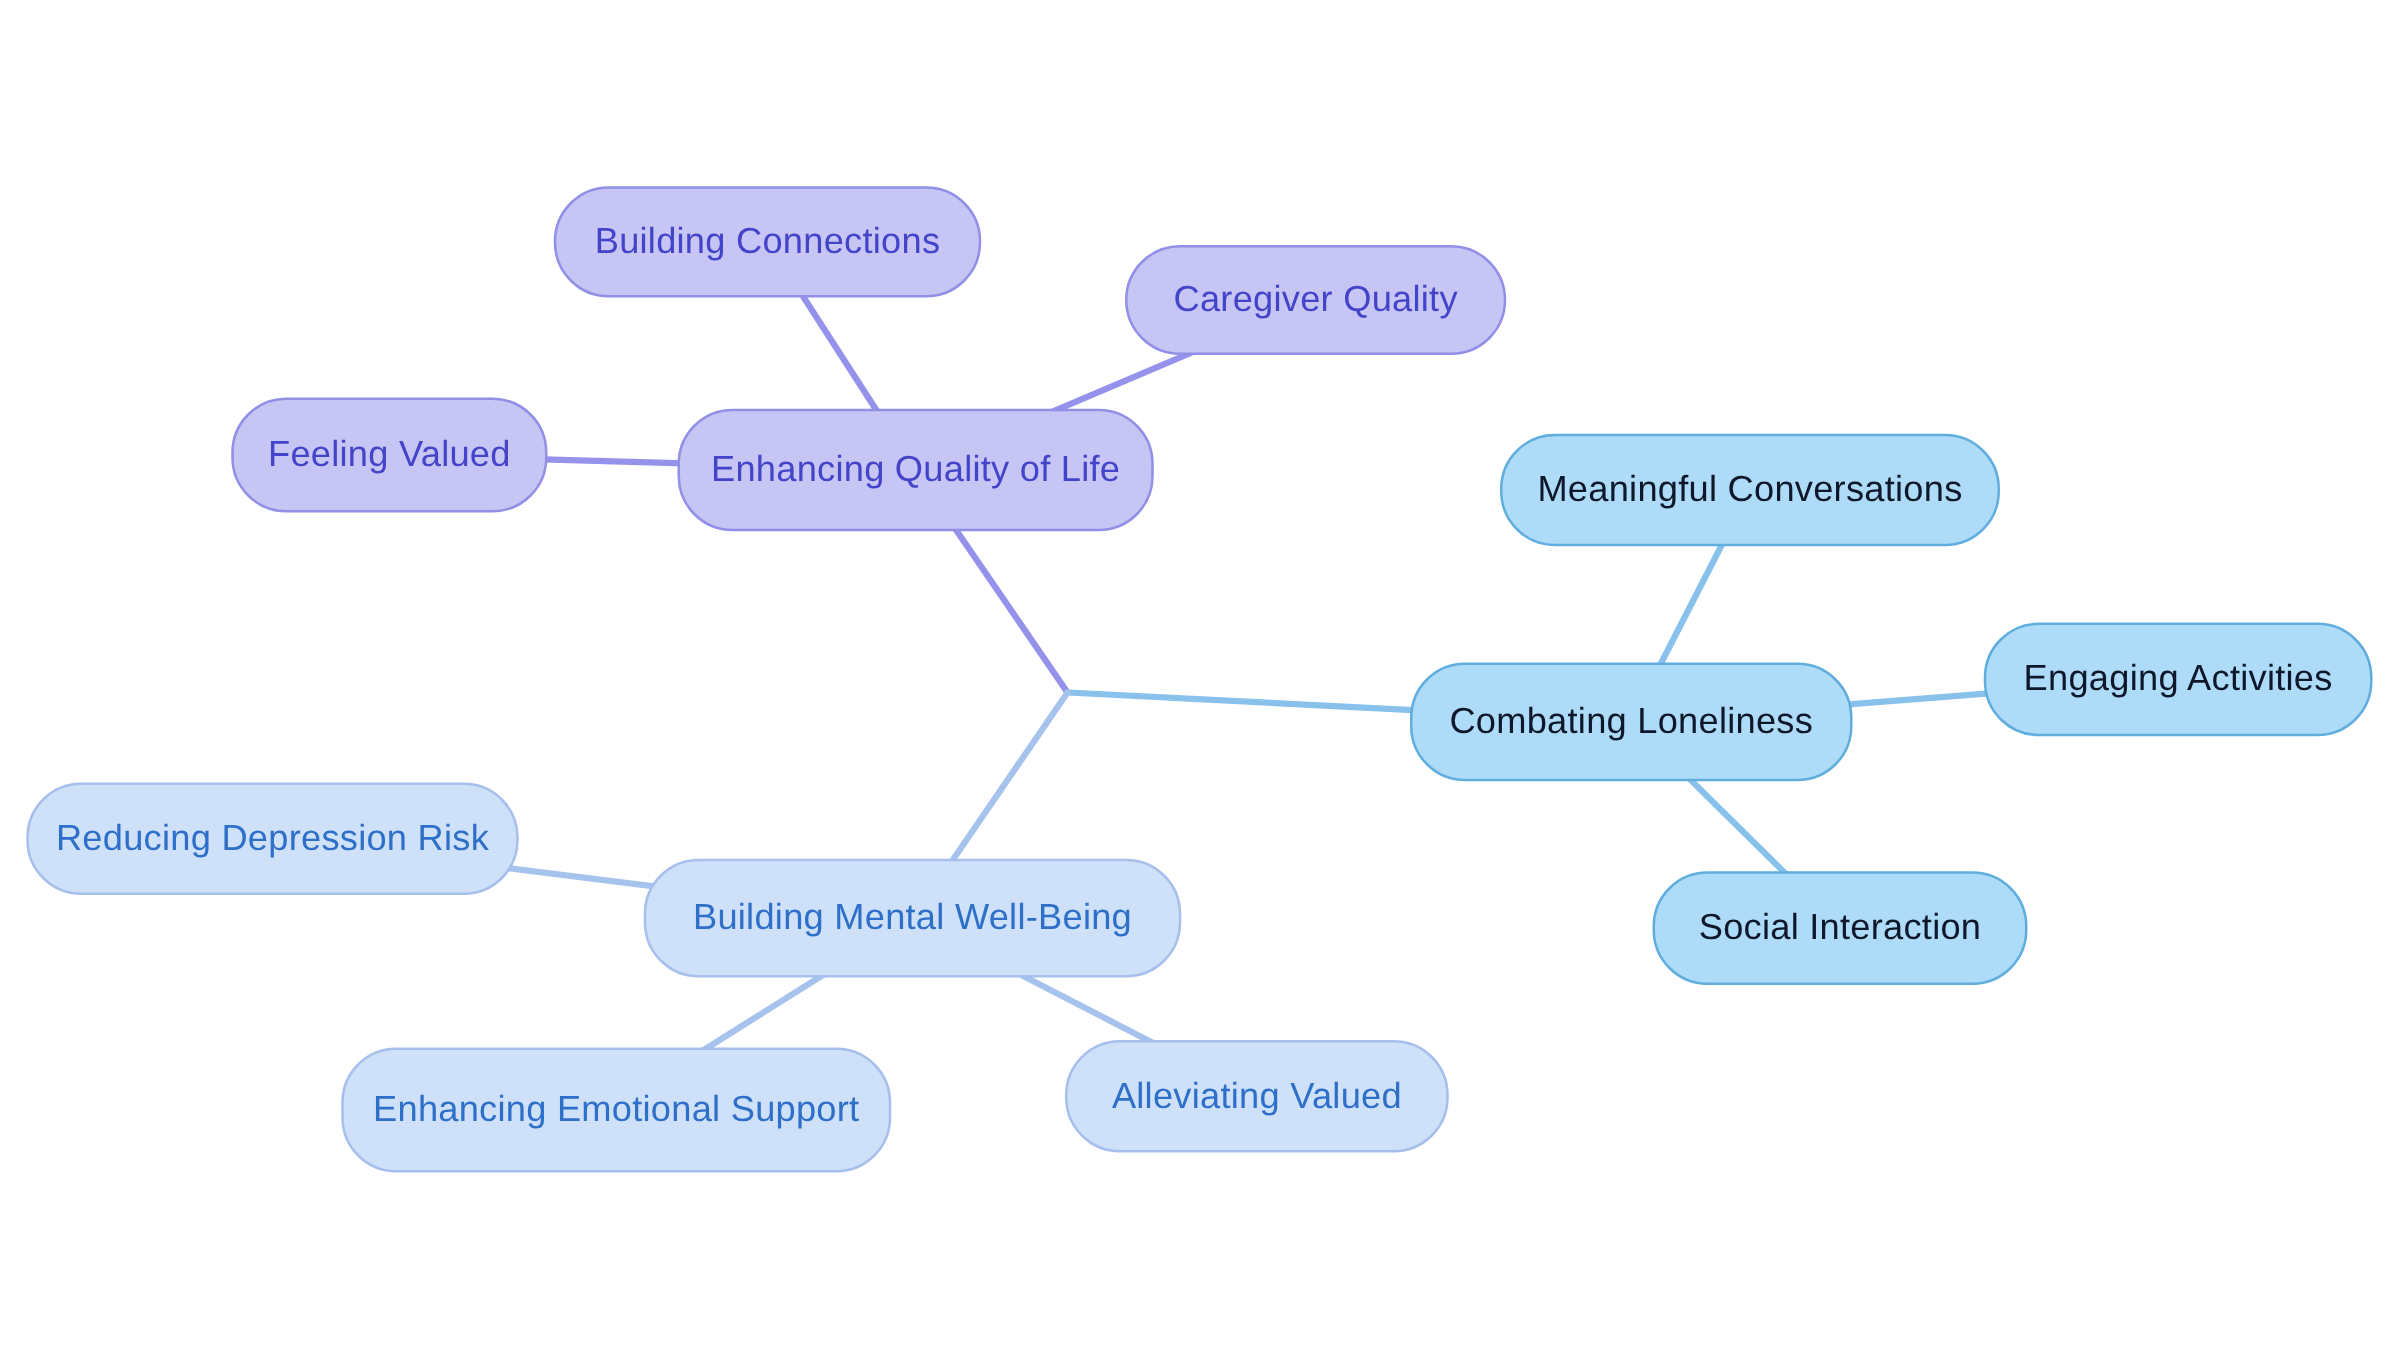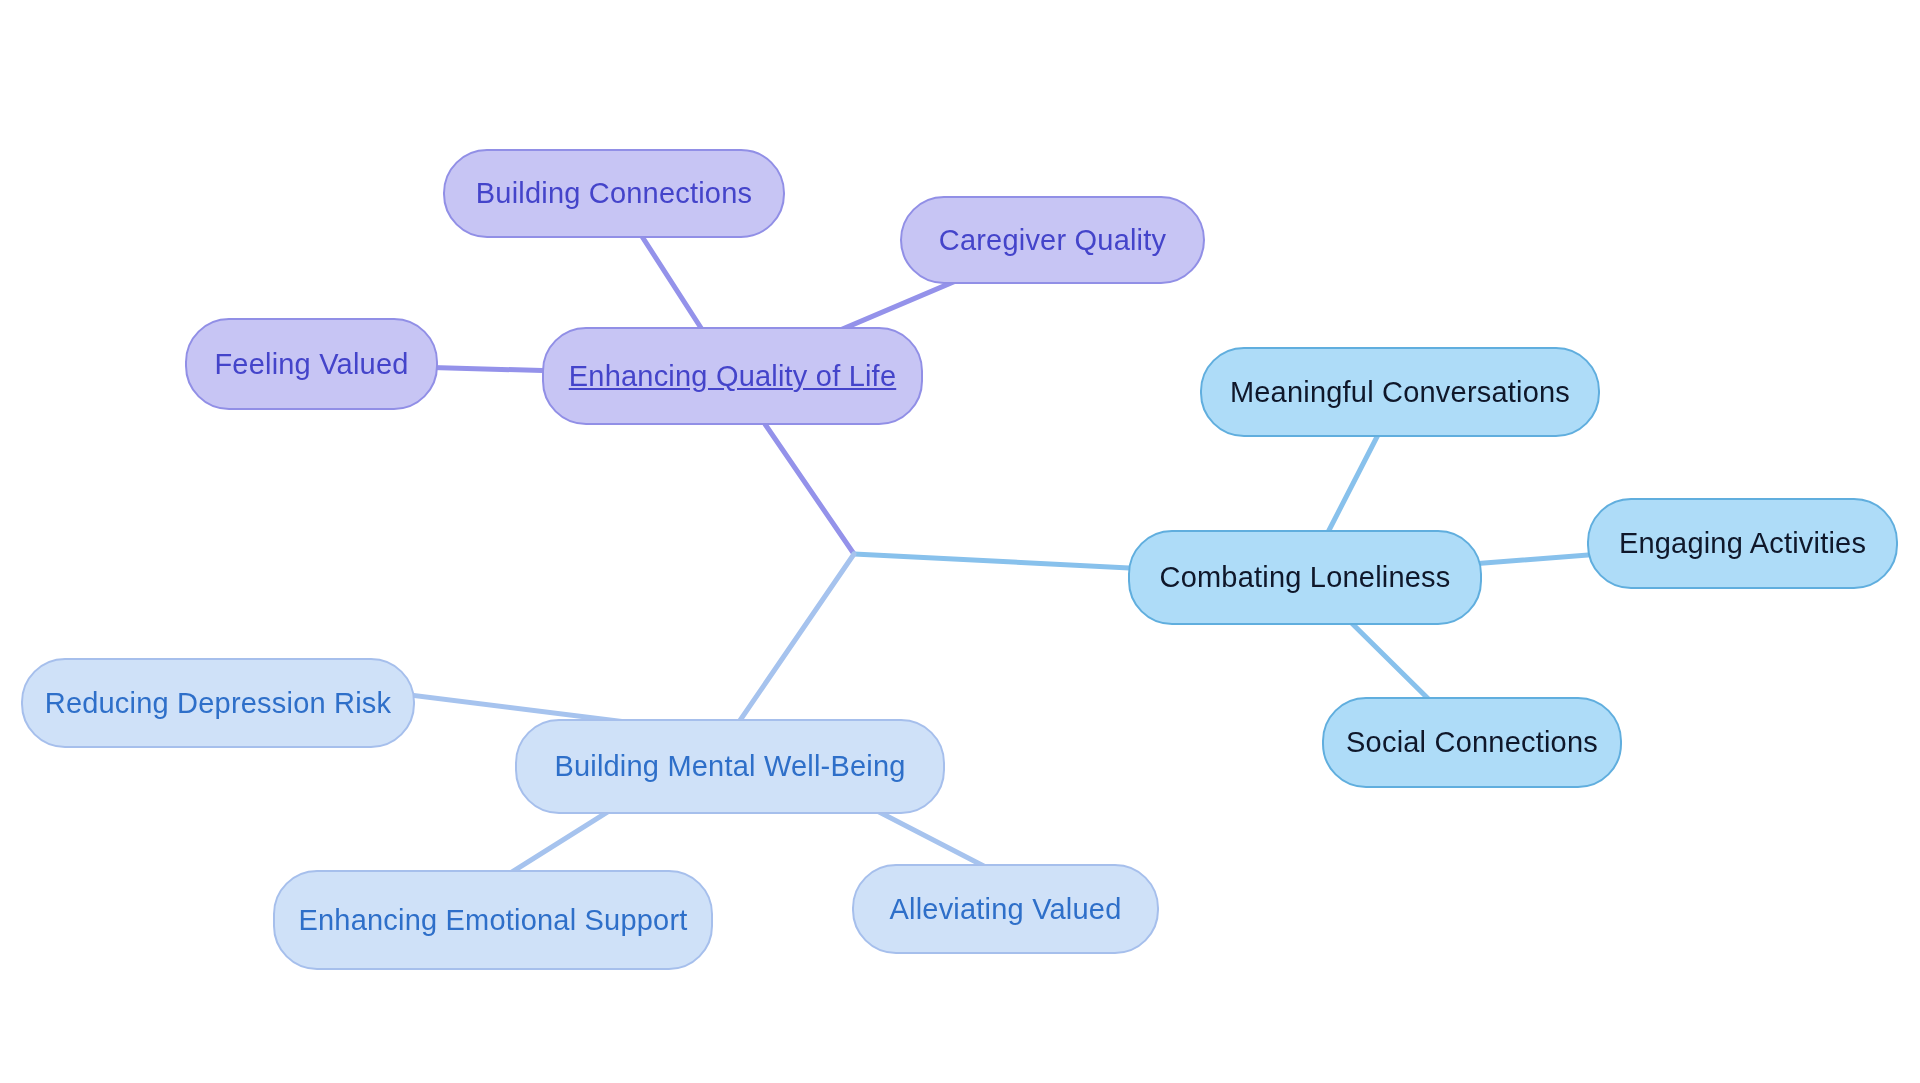--- a/index.html
+++ b/index.html
@@ -52,26 +52,25 @@
   }
   .node-blue {
     background: #aedcf8;
     border: 2.5px solid #60aede;
     color: #0f172a;
   }
   .node-periwinkle {
     background: #cfe1f8;
     border: 2.5px solid #a6bfec;
     color: #2e6fc9;
-    margin-top: 32px;
   }
 
   
   #n-center     { left: 688px;  top: 506px; width: 332px; height: 96px; }
-  #n-eqol       { left: 542px;  top: 327px; width: 381px; height: 98px; text-decoration: underline; }
+  #n-eqol       { left: 542px;  top: 327px; width: 381px; height: 98px; }
   #n-building   { left: 443px;  top: 149px; width: 342px; height: 89px; }
   #n-caregiver  { left: 900px;  top: 196px; width: 305px; height: 88px; }
   #n-feeling    { left: 185px;  top: 318px; width: 253px; height: 92px; }
   #n-combating  { left: 1128px; top: 530px; width: 354px; height: 95px; }
   #n-meaningful { left: 1200px; top: 347px; width: 400px; height: 90px; }
   #n-engaging   { left: 1587px; top: 498px; width: 311px; height: 91px; }
   #n-social     { left: 1322px; top: 697px; width: 300px; height: 91px; }
   #n-promoting  { left: 515px;  top: 687px; width: 430px; height: 95px; }
   #n-reducing   { left: 21px;   top: 626px; width: 394px; height: 90px; }
   #n-emotional  { left: 273px;  top: 838px; width: 440px; height: 100px; }
@@ -103,20 +102,20 @@
 
 
   <div class="node node-purple" id="n-eqol">Enhancing Quality of Life</div>
   <div class="node node-purple" id="n-building">Building Connections</div>
   <div class="node node-purple" id="n-caregiver">Caregiver Quality</div>
   <div class="node node-purple" id="n-feeling">Feeling Valued</div>
 
   <div class="node node-blue" id="n-combating">Combating Loneliness</div>
   <div class="node node-blue" id="n-meaningful">Meaningful Conversations</div>
   <div class="node node-blue" id="n-engaging">Engaging Activities</div>
-  <div class="node node-blue" id="n-social">Social Connections</div>
+  <div class="node node-blue" id="n-social">Social Interaction</div>
 
   <div class="node node-periwinkle" id="n-promoting">Building Mental Well-Being</div>
   <div class="node node-periwinkle" id="n-reducing">Reducing Depression Risk</div>
   <div class="node node-periwinkle" id="n-emotional">Enhancing Emotional Support</div>
   <div class="node node-periwinkle" id="n-anxiety">Alleviating Valued</div>
 
 </div>
 
 </body></html>

